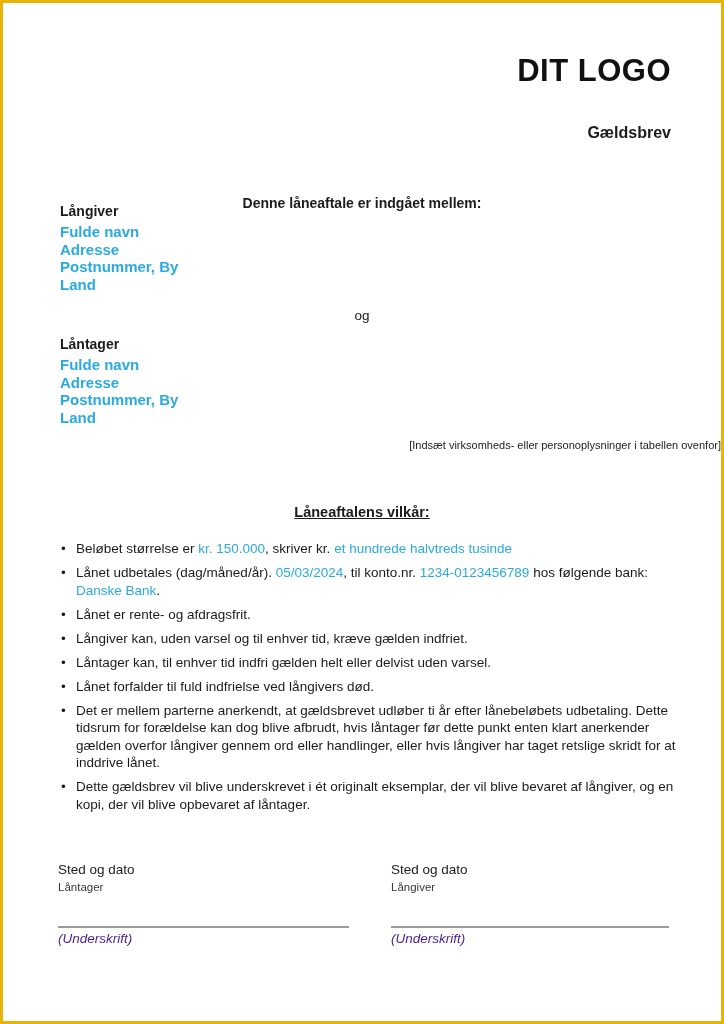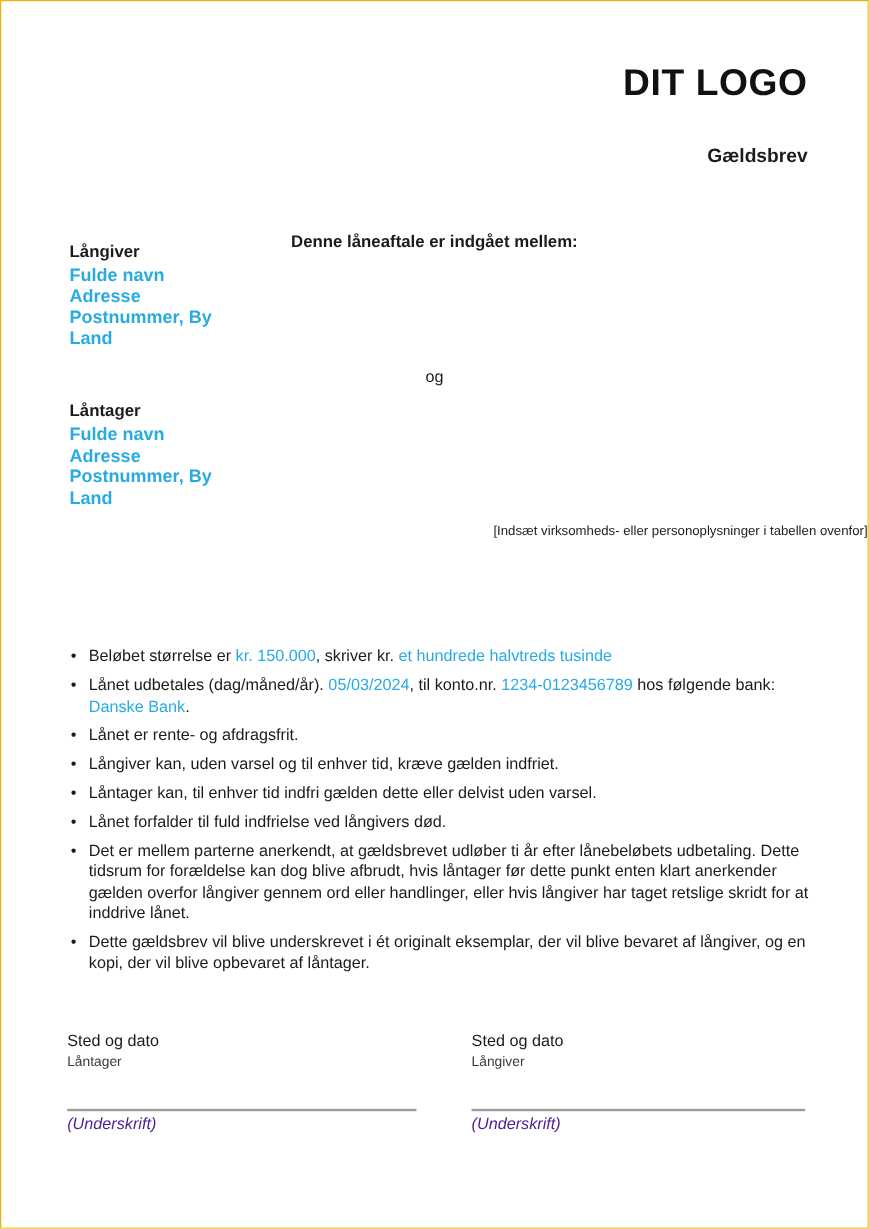--- a/index.html
+++ b/index.html
@@ -3,21 +3,21 @@
 <meta charset="utf-8">
 <style>
   :root { --accent: #29abe2; --text: #1b1b1b; }
   * { box-sizing: border-box; }
   html, body { margin: 0; padding: 0; background: #ffffff; }
   .page {
     position: relative;
     width: 724px;
     height: 1024px;
     background: #ffffff;
-    border: 1px solid #eab308;
+    border: 3px solid #eab308;
     font-family: "Liberation Sans", "DejaVu Sans", sans-serif;
     color: var(--text);
     overflow: hidden;
   }
   .logo {
     position: absolute;
     top: 50px; right: 50px;
     font-size: 31px;
     font-weight: 700;
     letter-spacing: 0.5px;
@@ -139,27 +139,28 @@
   <section class="party second">
     <div class="party-role">Låntager</div>
     <div class="party-field">Fulde navn</div>
     <div class="party-field">Adresse</div>
     <div class="party-field">Postnummer, By</div>
     <div class="party-field">Land</div>
   </section>
 
   <div class="table-note">[Indsæt virksomheds- eller personoplysninger i tabellen ovenfor]</div>
 
+  <h2 class="terms-heading">Låneaftalens vilkår:</h2>
 
   <ul class="terms">
       <li><span>Beløbet størrelse er </span><span class="accent">kr. 150.000</span><span>, skriver kr. </span><span class="accent">et hundrede halvtreds tusinde</span></li>
       <li><span>Lånet udbetales (dag/måned/år). </span><span class="accent">05/03/2024</span><span>, til konto.nr. </span><span class="accent">1234-0123456789</span><span> hos følgende bank: </span><span class="accent">Danske Bank</span><span>.</span></li>
       <li><span>Lånet er rente- og afdragsfrit.</span></li>
       <li><span>Långiver kan, uden varsel og til enhver tid, kræve gælden indfriet.</span></li>
-      <li><span>Låntager kan, til enhver tid indfri gælden dette eller delvist uden varsel.</span></li>
+      <li><span>Låntager kan, til enhver tid indfri gælden helt eller delvist uden varsel.</span></li>
       <li><span>Lånet forfalder til fuld indfrielse ved långivers død.</span></li>
       <li><span>Det er mellem parterne anerkendt, at gældsbrevet udløber ti år efter lånebeløbets udbetaling. Dette tidsrum for forældelse kan dog blive afbrudt, hvis låntager før dette punkt enten klart anerkender gælden overfor långiver gennem ord eller handlinger, eller hvis långiver har taget retslige skridt for at inddrive lånet.</span></li>
       <li><span>Dette gældsbrev vil blive underskrevet i ét originalt eksemplar, der vil blive bevaret af långiver, og en kopi, der vil blive opbevaret af låntager.</span></li>
     </ul>
 
   <div class="signatures">
     <div class="sig-col left">
       <div class="sig-label">Sted og dato</div>
       <div class="sig-role">Låntager</div>
       <div class="sig-line"></div>

